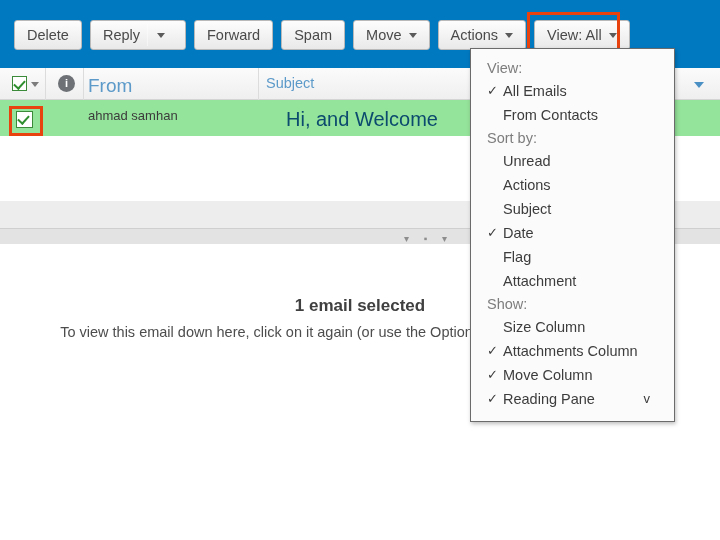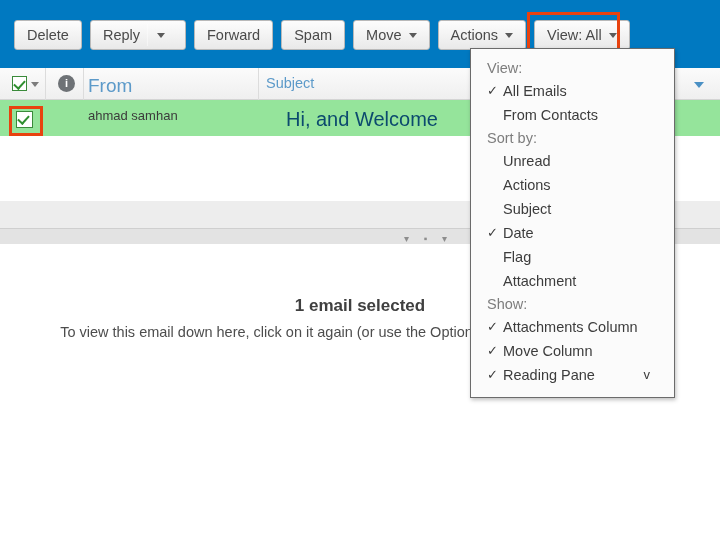--- a/index.html
+++ b/index.html
@@ -420,20 +420,23 @@
   </div>
   <div class="menu-item">
     <span>Flag</span>
   </div>
   <div class="menu-item">
     <span>Attachment</span>
   </div>
 
   <div class="menu-section">Show:</div>
   <div class="menu-item">
+    <span>Size Column</span>
+  </div>
+  <div class="menu-item">
     <span class="tick">✓</span>
     <span>Attachments Column</span>
   </div>
   <div class="menu-item">
     <span class="tick">✓</span>
     <span>Move Column</span>
   </div>
   <div class="menu-item">
     <span class="tick">✓</span>
     <span>Reading Pane</span>

